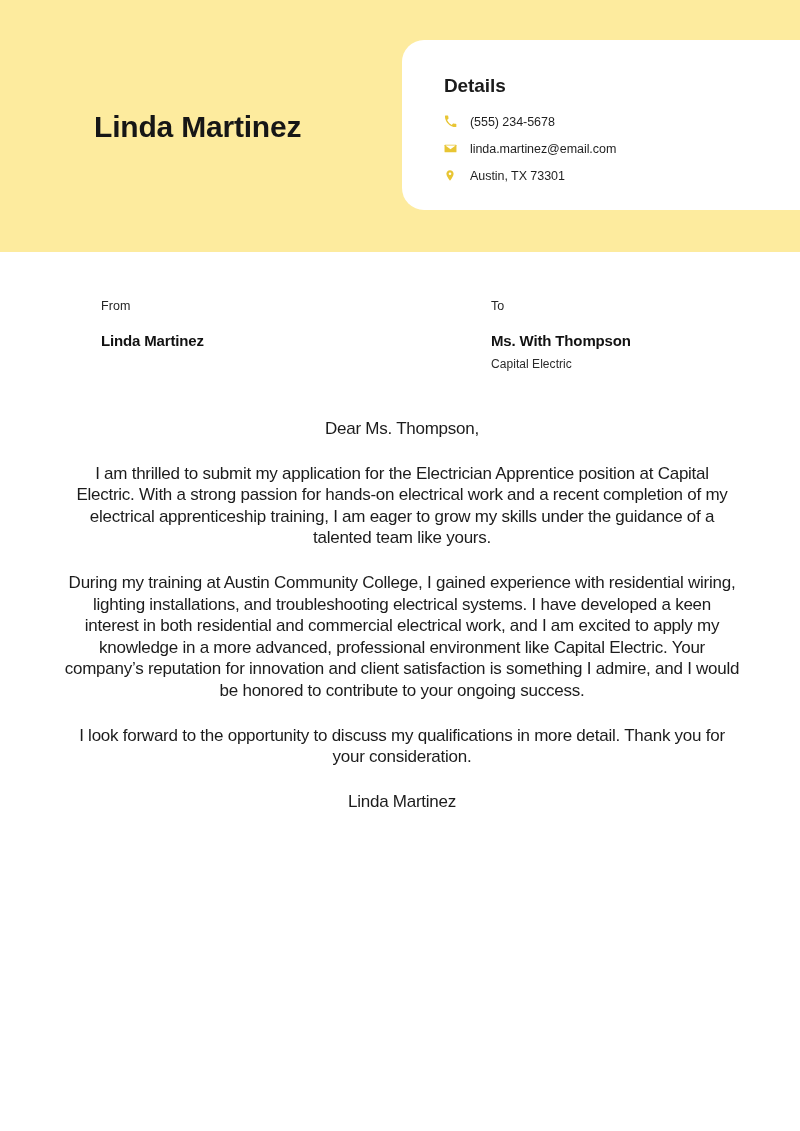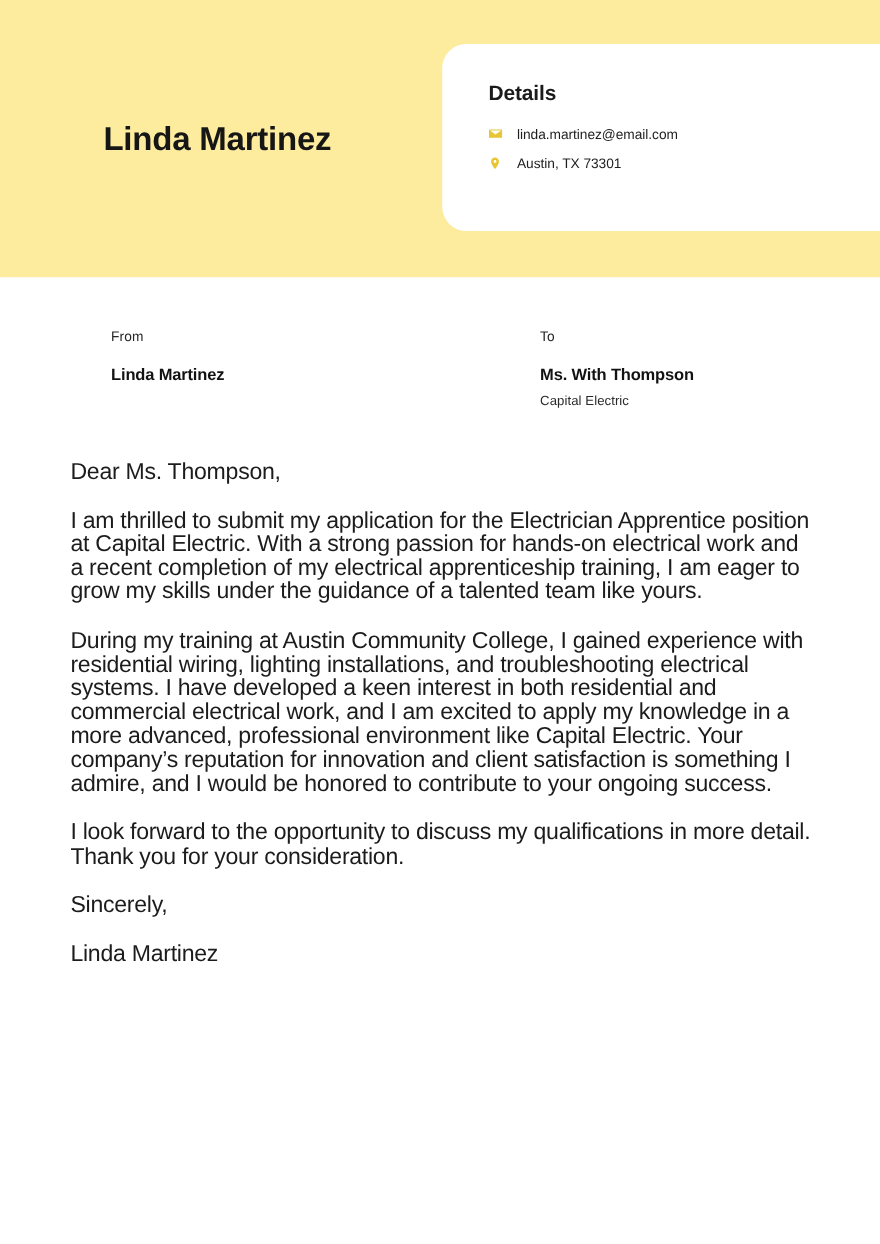--- a/index.html
+++ b/index.html
@@ -140,26 +140,26 @@
   }
 
   .letter {
     position: absolute;
     left: 64px;
     top: 166px;
     width: 676px;
   }
 
   .letter p {
-    font-size: 21px;
+    font-size: 17px;
     line-height: 21.6px;
     color: #1c1c1c;
     letter-spacing: -0.25px;
     margin: 0 0 23px 0;
-    text-align: left;
+    text-align: center;
   }
 
   .letter p.salutation { margin-bottom: 23px; }
   .letter p.signoff    { margin-bottom: 23px; }
   .letter p.signature  { margin-bottom: 0; }
 </style>
 </head>
 <body>
 
 <div class="page">
@@ -167,20 +167,28 @@
   <div class="header">
 
     <div class="header-name">Linda Martinez</div>
 
     <div class="details-card">
 
       <div class="details-title">Details</div>
 
       <div class="detail-list">
 
+        <div class="detail-row">
+          <span class="detail-icon">
+            <svg width="13" height="13" viewBox="0 0 24 24">
+              <path fill="#E8C533" d="M6.6 10.8c1.7 3.4 4.2 5.9 7.6 7.6l2.5-2.5c.3-.3.8-.4 1.2-.3 1.2.4 2.5.6 3.8.6.6 0 1.1.5 1.1 1.1v3.9c0 .6-.5 1.1-1.1 1.1C10.9 22.3 1.7 13.1 1.7 1.8 1.7 1.2 2.2.7 2.8.7h3.9c.6 0 1.1.5 1.1 1.1 0 1.3.2 2.6.6 3.8.1.4 0 .9-.3 1.2l-2.5 2.5z"></path>
+            </svg>
+          </span>
+          <span class="detail-text">(555) 234-5678</span>
+        </div>
 
         <div class="detail-row">
           <span class="detail-icon">
             <svg width="13" height="13" viewBox="0 0 24 24">
               <path fill="#E8C533" d="M2 5h20c.6 0 1 .4 1 1v12c0 .6-.4 1-1 1H2c-.6 0-1-.4-1-1V6c0-.6.4-1 1-1z"></path>
               <path fill="#FFFFFF" d="M2.6 6.6h18.8L12 13.4 2.6 6.6z"></path>
             </svg>
           </span>
           <span class="detail-text">linda.martinez@email.com</span>
         </div>
@@ -214,18 +222,17 @@
         <div class="addr-org">Capital Electric</div>
       </div>
 
     </div>
 
     <div class="letter">
       <p class="salutation">Dear Ms. Thompson,</p>
       <p>I am thrilled to submit my application for the Electrician Apprentice position at Capital Electric. With a strong passion for hands-on electrical work and a recent completion of my electrical apprenticeship training, I am eager to grow my skills under the guidance of a talented team like yours.</p>
       <p>During my training at Austin Community College, I gained experience with residential wiring, lighting installations, and troubleshooting electrical systems. I have developed a keen interest in both residential and commercial electrical work, and I am excited to apply my knowledge in a more advanced, professional environment like Capital Electric. Your company’s reputation for innovation and client satisfaction is something I admire, and I would be honored to contribute to your ongoing success.</p>
       <p>I look forward to the opportunity to discuss my qualifications in more detail. Thank you for your consideration.</p>
-      <p class="signoff">Sincerely,</p>
       <p class="signature">Linda Martinez</p>
     </div>
 
   </div>
 </div>
 
 </body></html>

